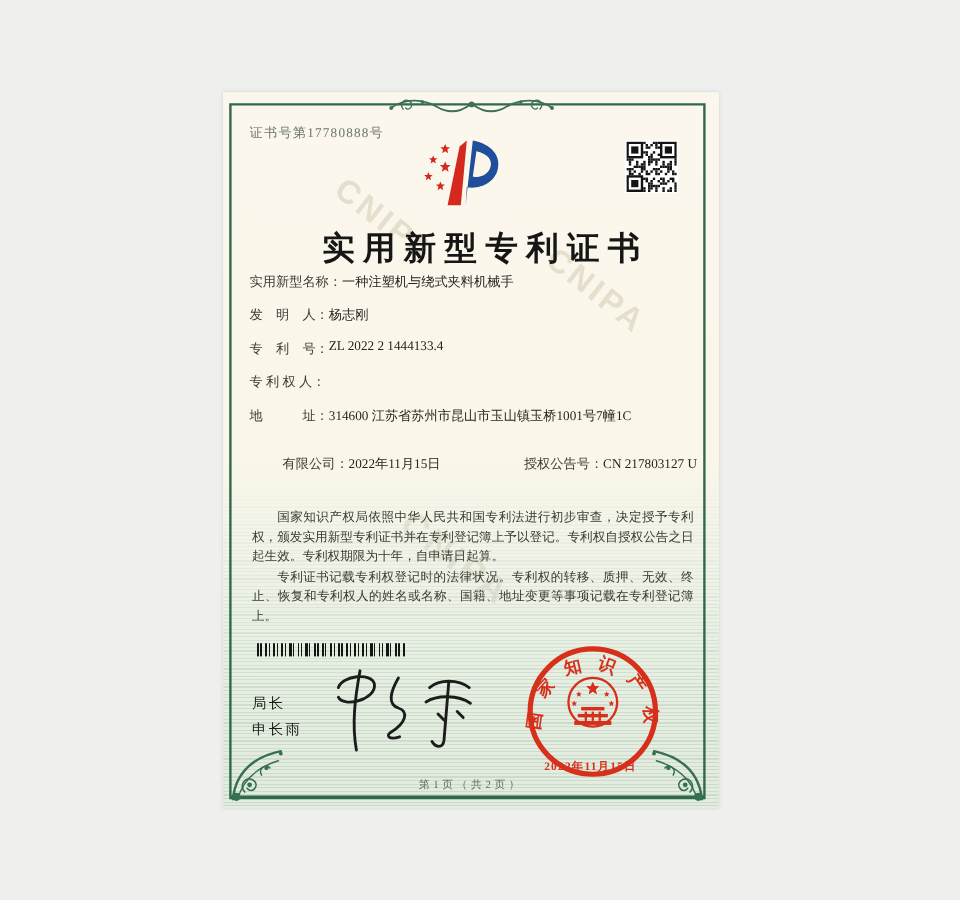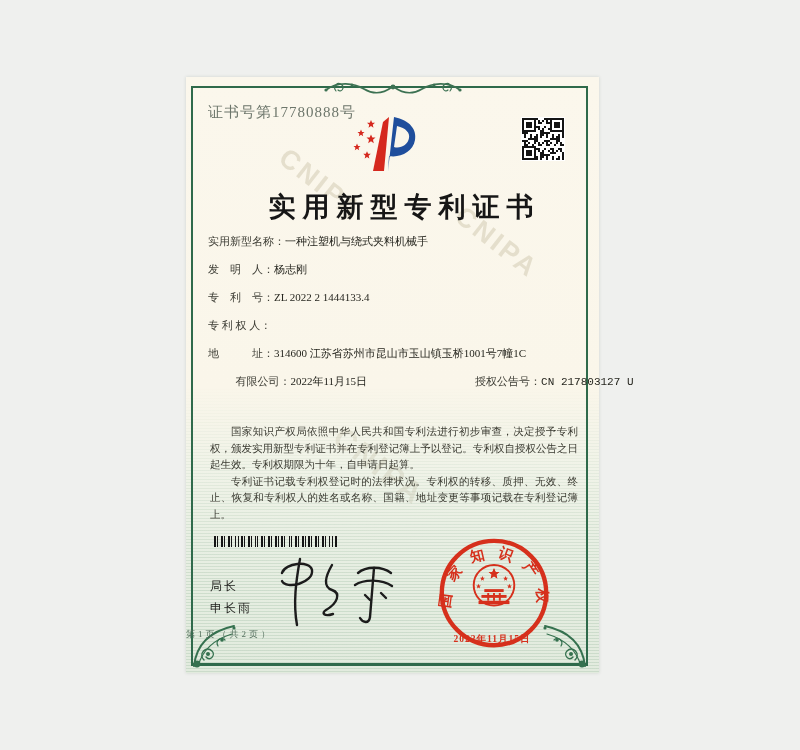--- a/index.html
+++ b/index.html
@@ -13,49 +13,49 @@
         -webkit-mask-image:linear-gradient(180deg,transparent 0 52%,rgba(0,0,0,.5) 68%,#000 85%);
         mask-image:linear-gradient(180deg,transparent 0 52%,rgba(0,0,0,.5) 68%,#000 85%);}
   .frame{position:absolute;top:9px;left:5px;right:11px;bottom:7px;
         border:2px solid #2f6a4b;border-bottom-width:3px;pointer-events:none;}
   .ornament{position:absolute;top:0px;left:50%;transform:translateX(-50%);}
   .wm{position:absolute;font-family:"Liberation Sans","DejaVu Sans",sans-serif;font-weight:bold;
       color:rgba(173,160,124,.28);letter-spacing:3px;transform:rotate(38deg);pointer-events:none;}
   .wm1{left:86px;top:92px;font-size:27px;}
   .wm2{left:262px;top:150px;font-size:27px;}
   .wm3{left:140px;top:372px;font-size:30px;color:rgba(168,158,128,.20);}
-  .cert-no{position:absolute;left:22px;top:26px;font-size:15px;color:#6d766b;letter-spacing:1px;}
+  .cert-no{position:absolute;left:22px;top:26px;font-size:11px;color:#6d766b;letter-spacing:1px;}
   .logo{position:absolute;left:158px;top:32px;}
   .qr{position:absolute;right:34px;top:40px;width:42px;height:42px;background:#fff;padding:1px;}
   .qr svg{display:block;width:42px;height:42px;}
   .title{position:absolute;top:100px;left:0;width:100%;margin:12px;text-align:center;
          font-size:27px;font-weight:bold;color:#161616;letter-spacing:7px;}
   .fields{position:absolute;left:22px;right:18px;top:150px;font-size:11px;color:#35352e;}
-  .frow{height:28px;display:flex;align-items:center;white-space:pre;}
+  .frow{height:28px;display:flex;align-items:flex-start;white-space:pre;}
   .frow .lab{color:#3c3c34;}
   .frow .val{color:#26261f;}
   .gpair{display:flex;}
-  .gpair .g2{margin-left:42px;font-family:Liberation Mono, monospace;}
+  .gpair .g2{margin-left:42px;}
   .paras{position:absolute;left:24px;width:368px;top:347px;font-size:10.5px;line-height:16.5px;
          color:#3a3a31;text-align:justify;}
   .paras p{margin:0;text-indent:2em;}
   .barcode{position:absolute;left:28px;top:459px;width:124px;height:11px;
         background:repeating-linear-gradient(90deg,#151515 0 2px,transparent 2px 3px,#151515 3px 4px,
         transparent 4px 7px,#151515 7px 8.5px,transparent 8.5px 10px,#151515 10px 11px,transparent 11px 13.5px);}
   .director{position:absolute;left:24px;top:498px;font-size:12px;font-weight:normal;
         color:#1d1d1a;letter-spacing:2px;line-height:22px;}
   .signature{position:absolute;left:80px;top:466px;}
   .seal{position:absolute;left:250px;top:458px;width:116px;height:116px;}
   .seal svg{position:absolute;inset:0;}
   .seal-date{position:absolute;left:0;right:4px;bottom:5px;text-align:center;font-size:9.5px;
         font-weight:bold;color:#d6301c;letter-spacing:1px;}
   .corner{position:absolute;bottom:5px;}
   .corner.l{left:6px;}
   .corner.r{right:12px;transform:scaleX(-1);}
-  .footer{position:absolute;left:0;width:100%;top:551px;
+  .footer{position:absolute;left:0;width:100%;top:571px;text-align:center;
         font-size:9px;color:#55705e;letter-spacing:3px;}
 </style>
 </head>
 <body>
 
 <div class="page">
   <div class="cert">
     <div class="guilloche"></div>
     <div class="frame"></div>
 

